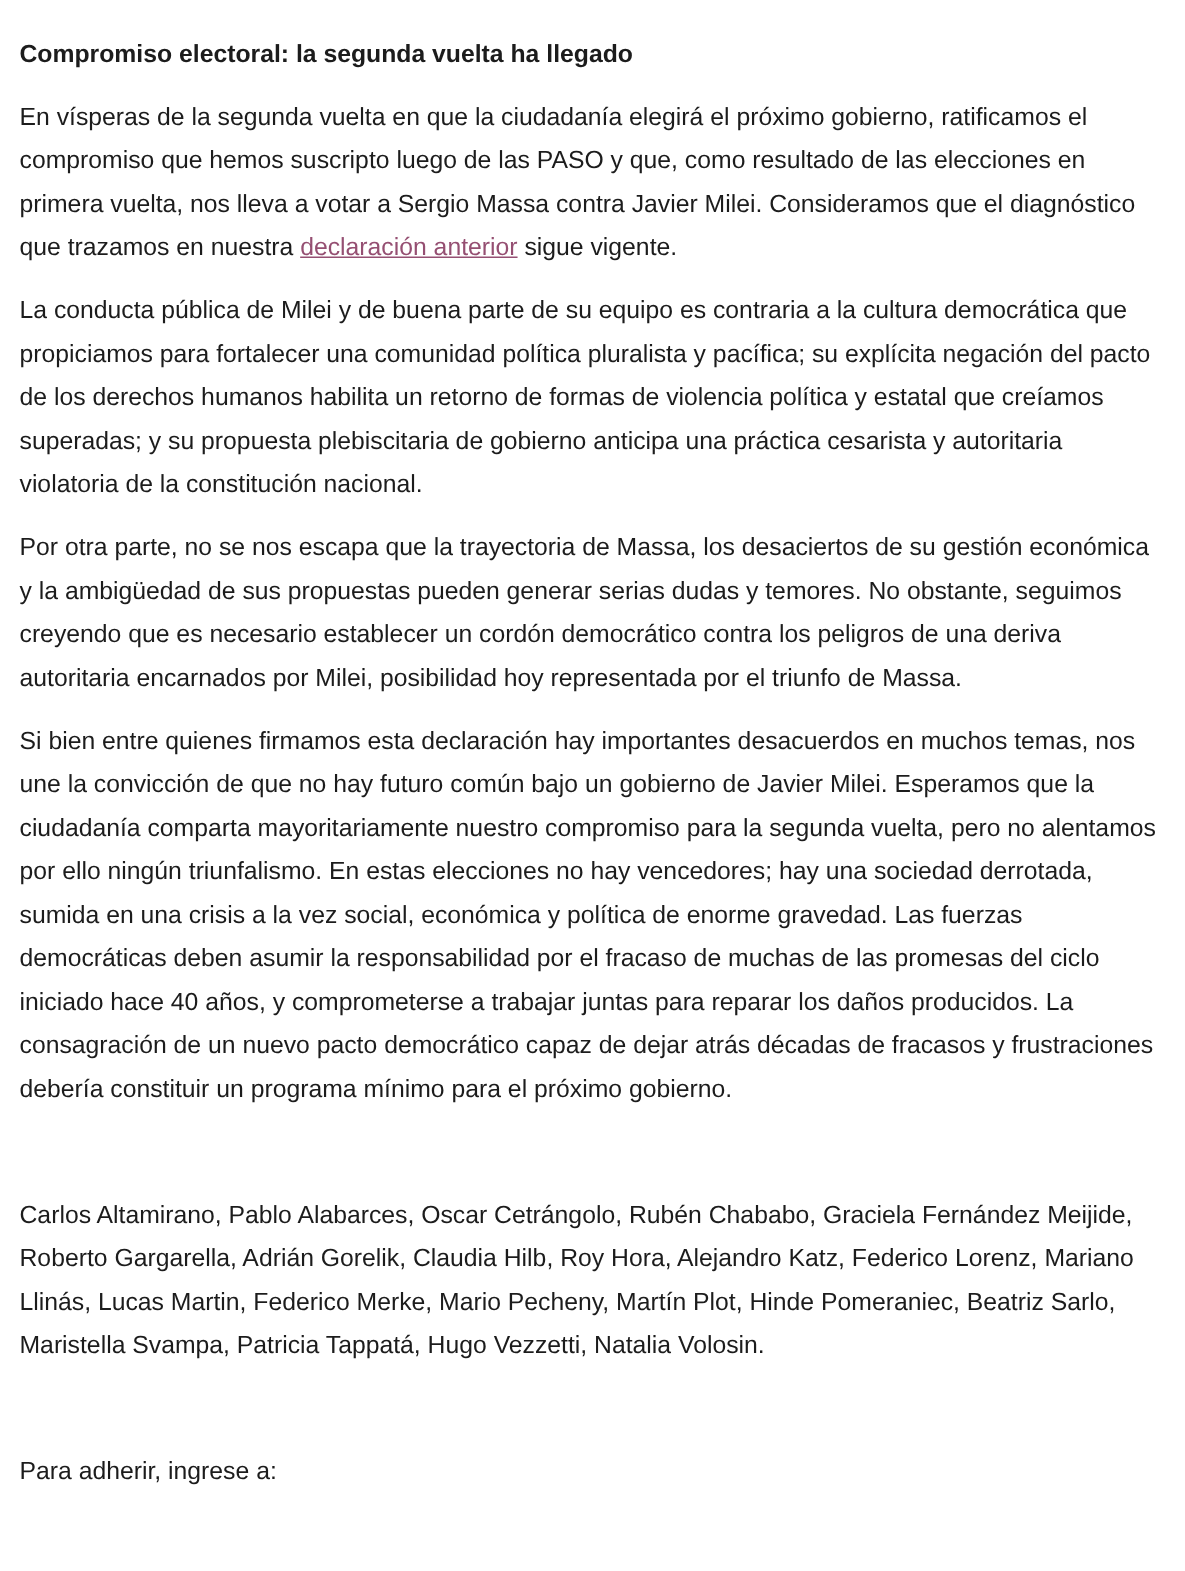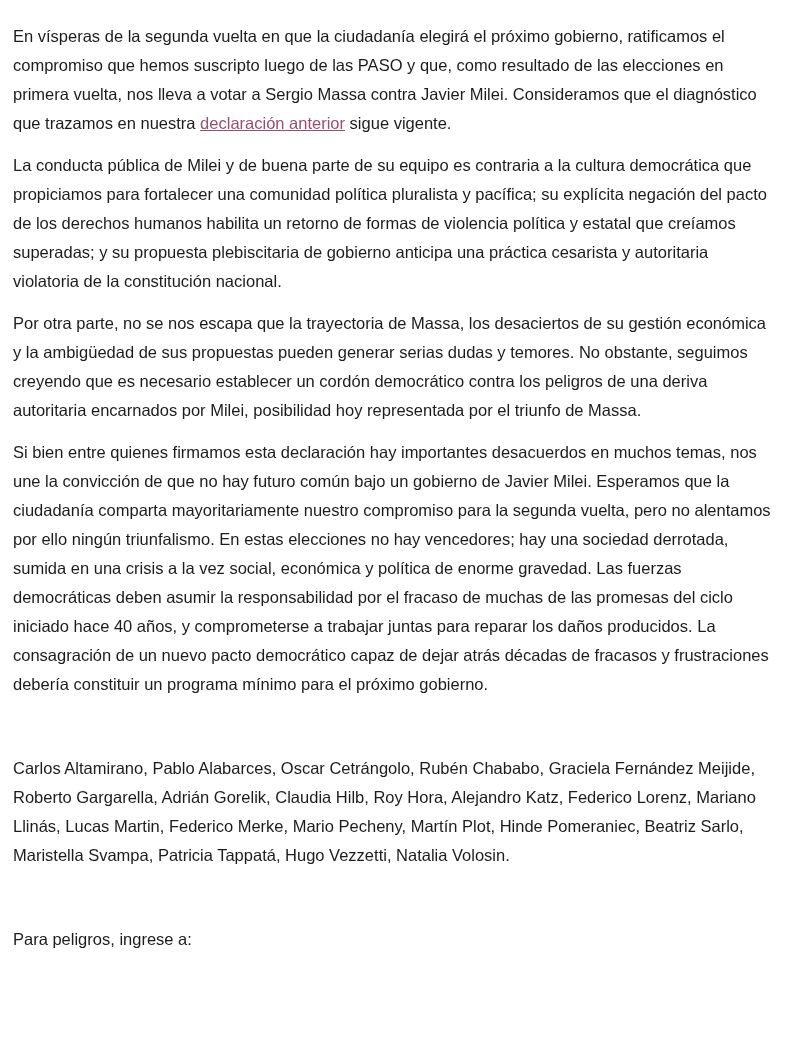--- a/index.html
+++ b/index.html
@@ -36,31 +36,32 @@
     color: #954F72;
     text-decoration: underline;
     cursor: pointer;
   }
 </style>
 </head>
 <body>
 
 <div class="doc-page">
 
+  <p class="doc-title">Compromiso electoral: la segunda vuelta ha llegado</p>
 
   <p><span>En vísperas de la segunda vuelta en que la ciudadanía elegirá el próximo gobierno, ratificamos el compromiso que hemos suscripto luego de las PASO y que, como resultado de las elecciones en primera vuelta, nos lleva a votar a Sergio Massa contra Javier Milei. Consideramos que el diagnóstico que trazamos en nuestra </span><a class="doc-link">declaración anterior</a><span> sigue vigente.</span></p>
 
   <p>La conducta pública de Milei y de buena parte de su equipo es contraria a la cultura democrática que propiciamos para fortalecer una comunidad política pluralista y pacífica; su explícita negación del pacto de los derechos humanos habilita un retorno de formas de violencia política y estatal que creíamos superadas; y su propuesta plebiscitaria de gobierno anticipa una práctica cesarista y autoritaria violatoria de la constitución nacional.</p>
 
   <p>Por otra parte, no se nos escapa que la trayectoria de Massa, los desaciertos de su gestión económica y la ambigüedad de sus propuestas pueden generar serias dudas y temores. No obstante, seguimos creyendo que es necesario establecer un cordón democrático contra los peligros de una deriva autoritaria encarnados por Milei, posibilidad hoy representada por el triunfo de Massa.</p>
 
   <p>Si bien entre quienes firmamos esta declaración hay importantes desacuerdos en muchos temas, nos une la convicción de que no hay futuro común bajo un gobierno de Javier Milei. Esperamos que la ciudadanía comparta mayoritariamente nuestro compromiso para la segunda vuelta, pero no alentamos por ello ningún triunfalismo. En estas elecciones no hay vencedores; hay una sociedad derrotada, sumida en una crisis a la vez social, económica y política de enorme gravedad. Las fuerzas democráticas deben asumir la responsabilidad por el fracaso de muchas de las promesas del ciclo iniciado hace 40 años, y comprometerse a trabajar juntas para reparar los daños producidos. La consagración de un nuevo pacto democrático capaz de dejar atrás décadas de fracasos y frustraciones debería constituir un programa mínimo para el próximo gobierno.</p>
 
   <div class="blank-line"></div>
 
 
   <p>Carlos Altamirano, Pablo Alabarces, Oscar Cetrángolo, Rubén Chababo, Graciela Fernández Meijide, Roberto Gargarella, Adrián Gorelik, Claudia Hilb, Roy Hora, Alejandro Katz, Federico Lorenz, Mariano Llinás, Lucas Martin, Federico Merke, Mario Pecheny, Martín Plot, Hinde Pomeraniec, Beatriz Sarlo, Maristella Svampa, Patricia Tappatá, Hugo Vezzetti, Natalia Volosin.</p>
 
   <div class="blank-line"></div>
 
-  <p>Para peligros, ingrese a:</p>
+  <p>Para adherir, ingrese a:</p>
 
 </div>
 
 </body></html>

